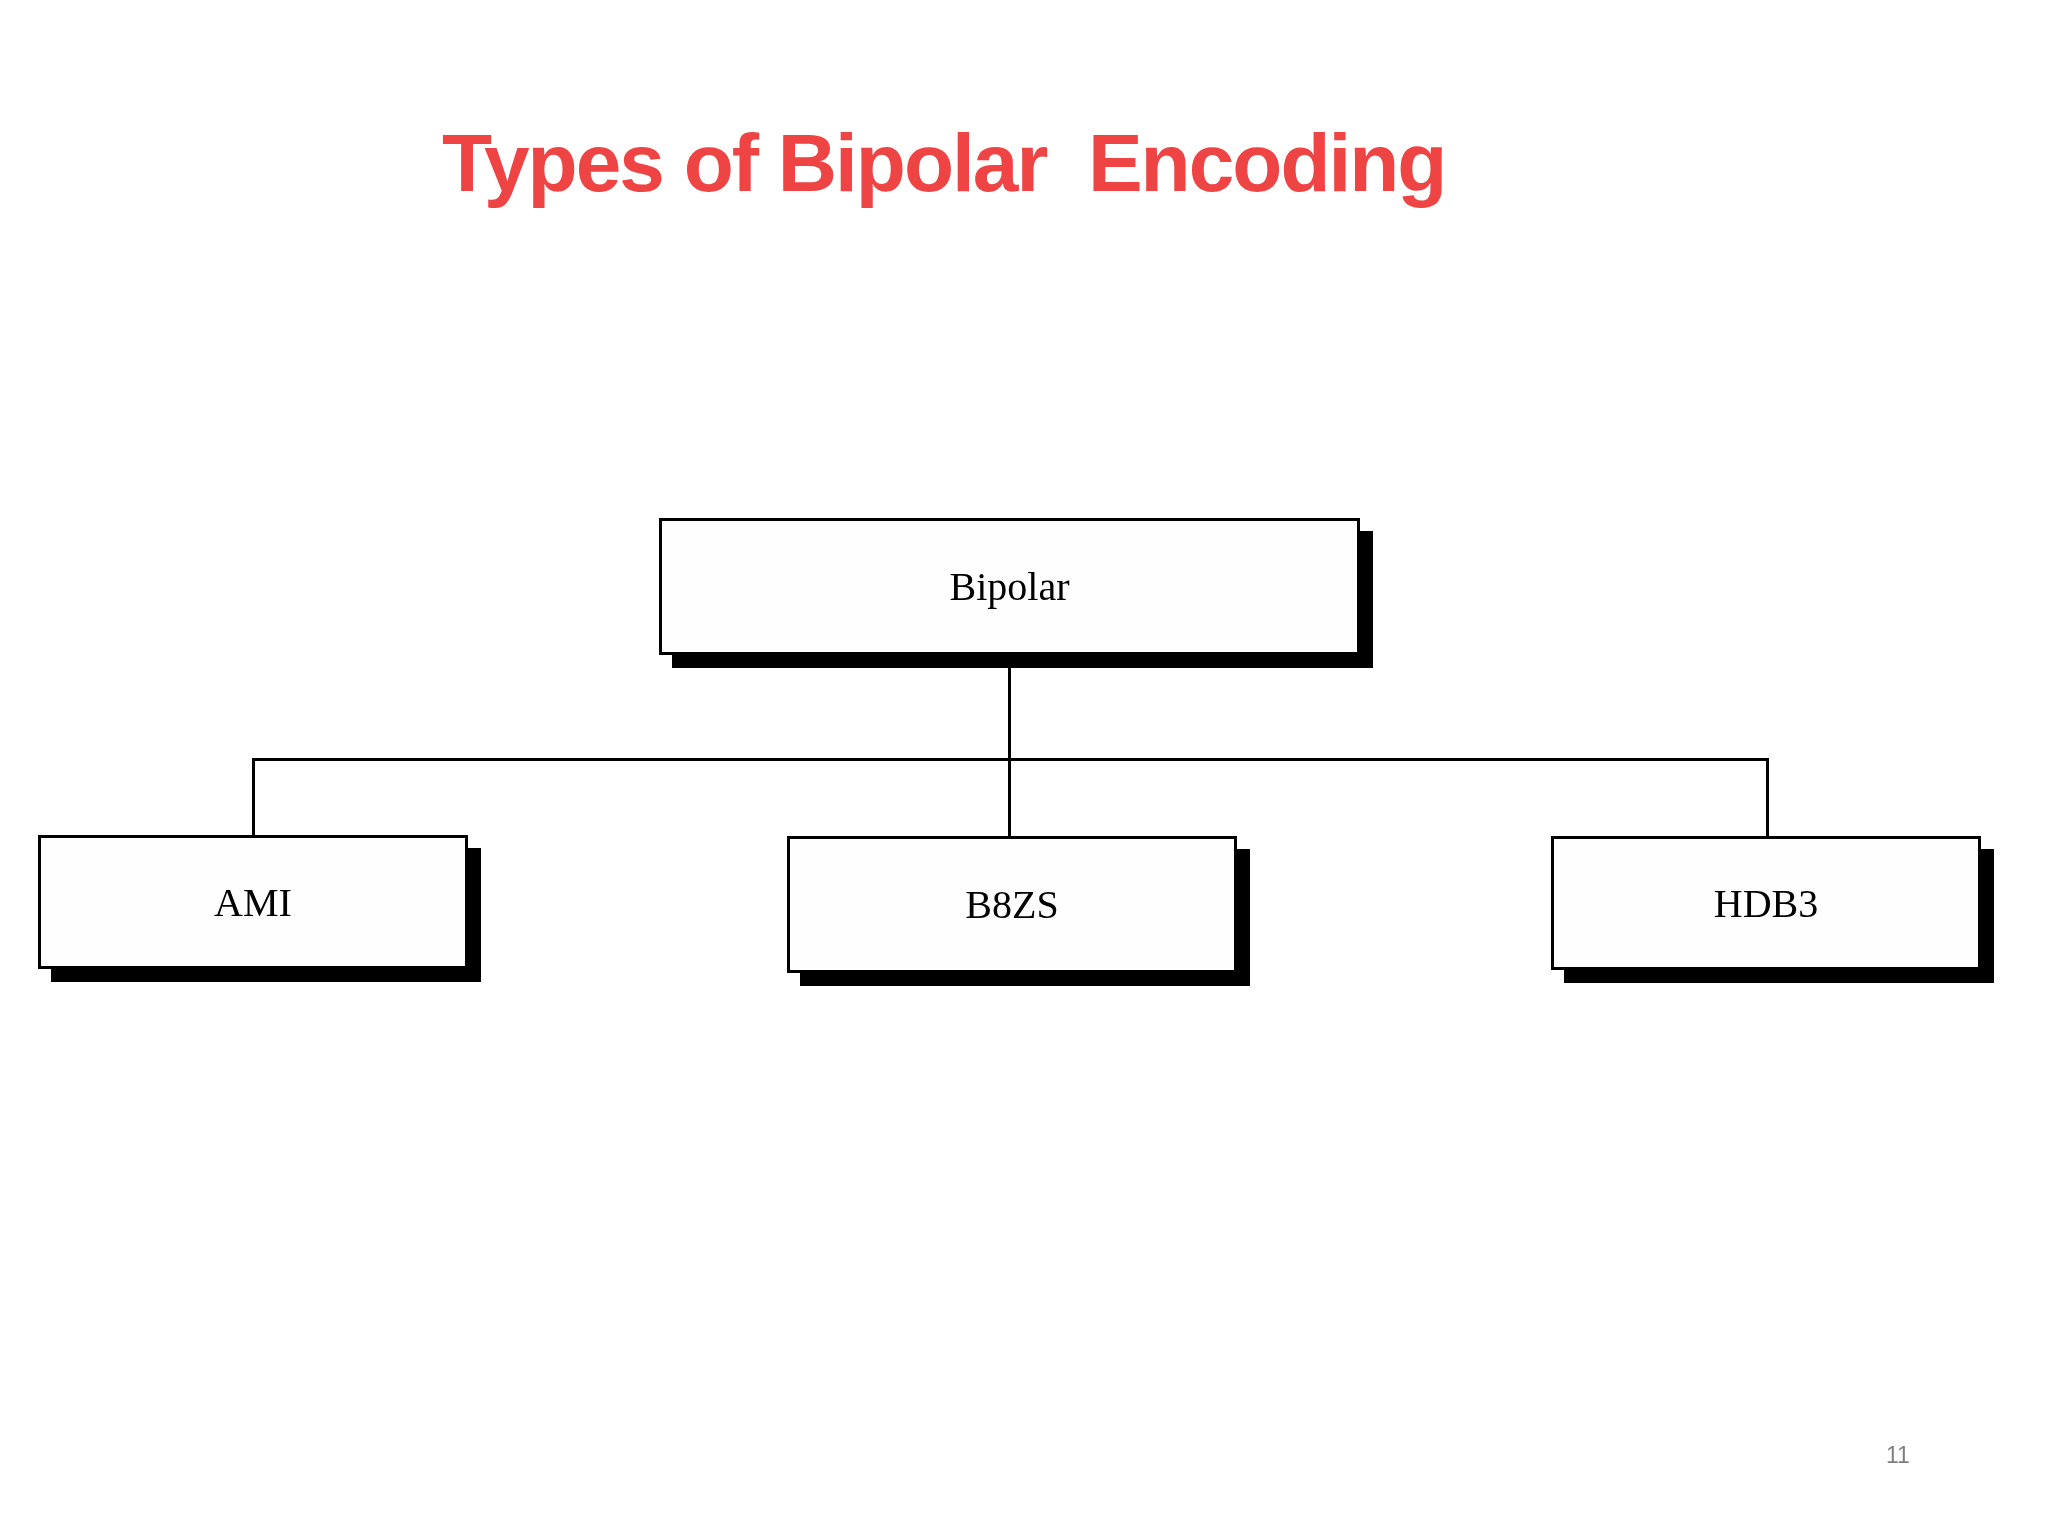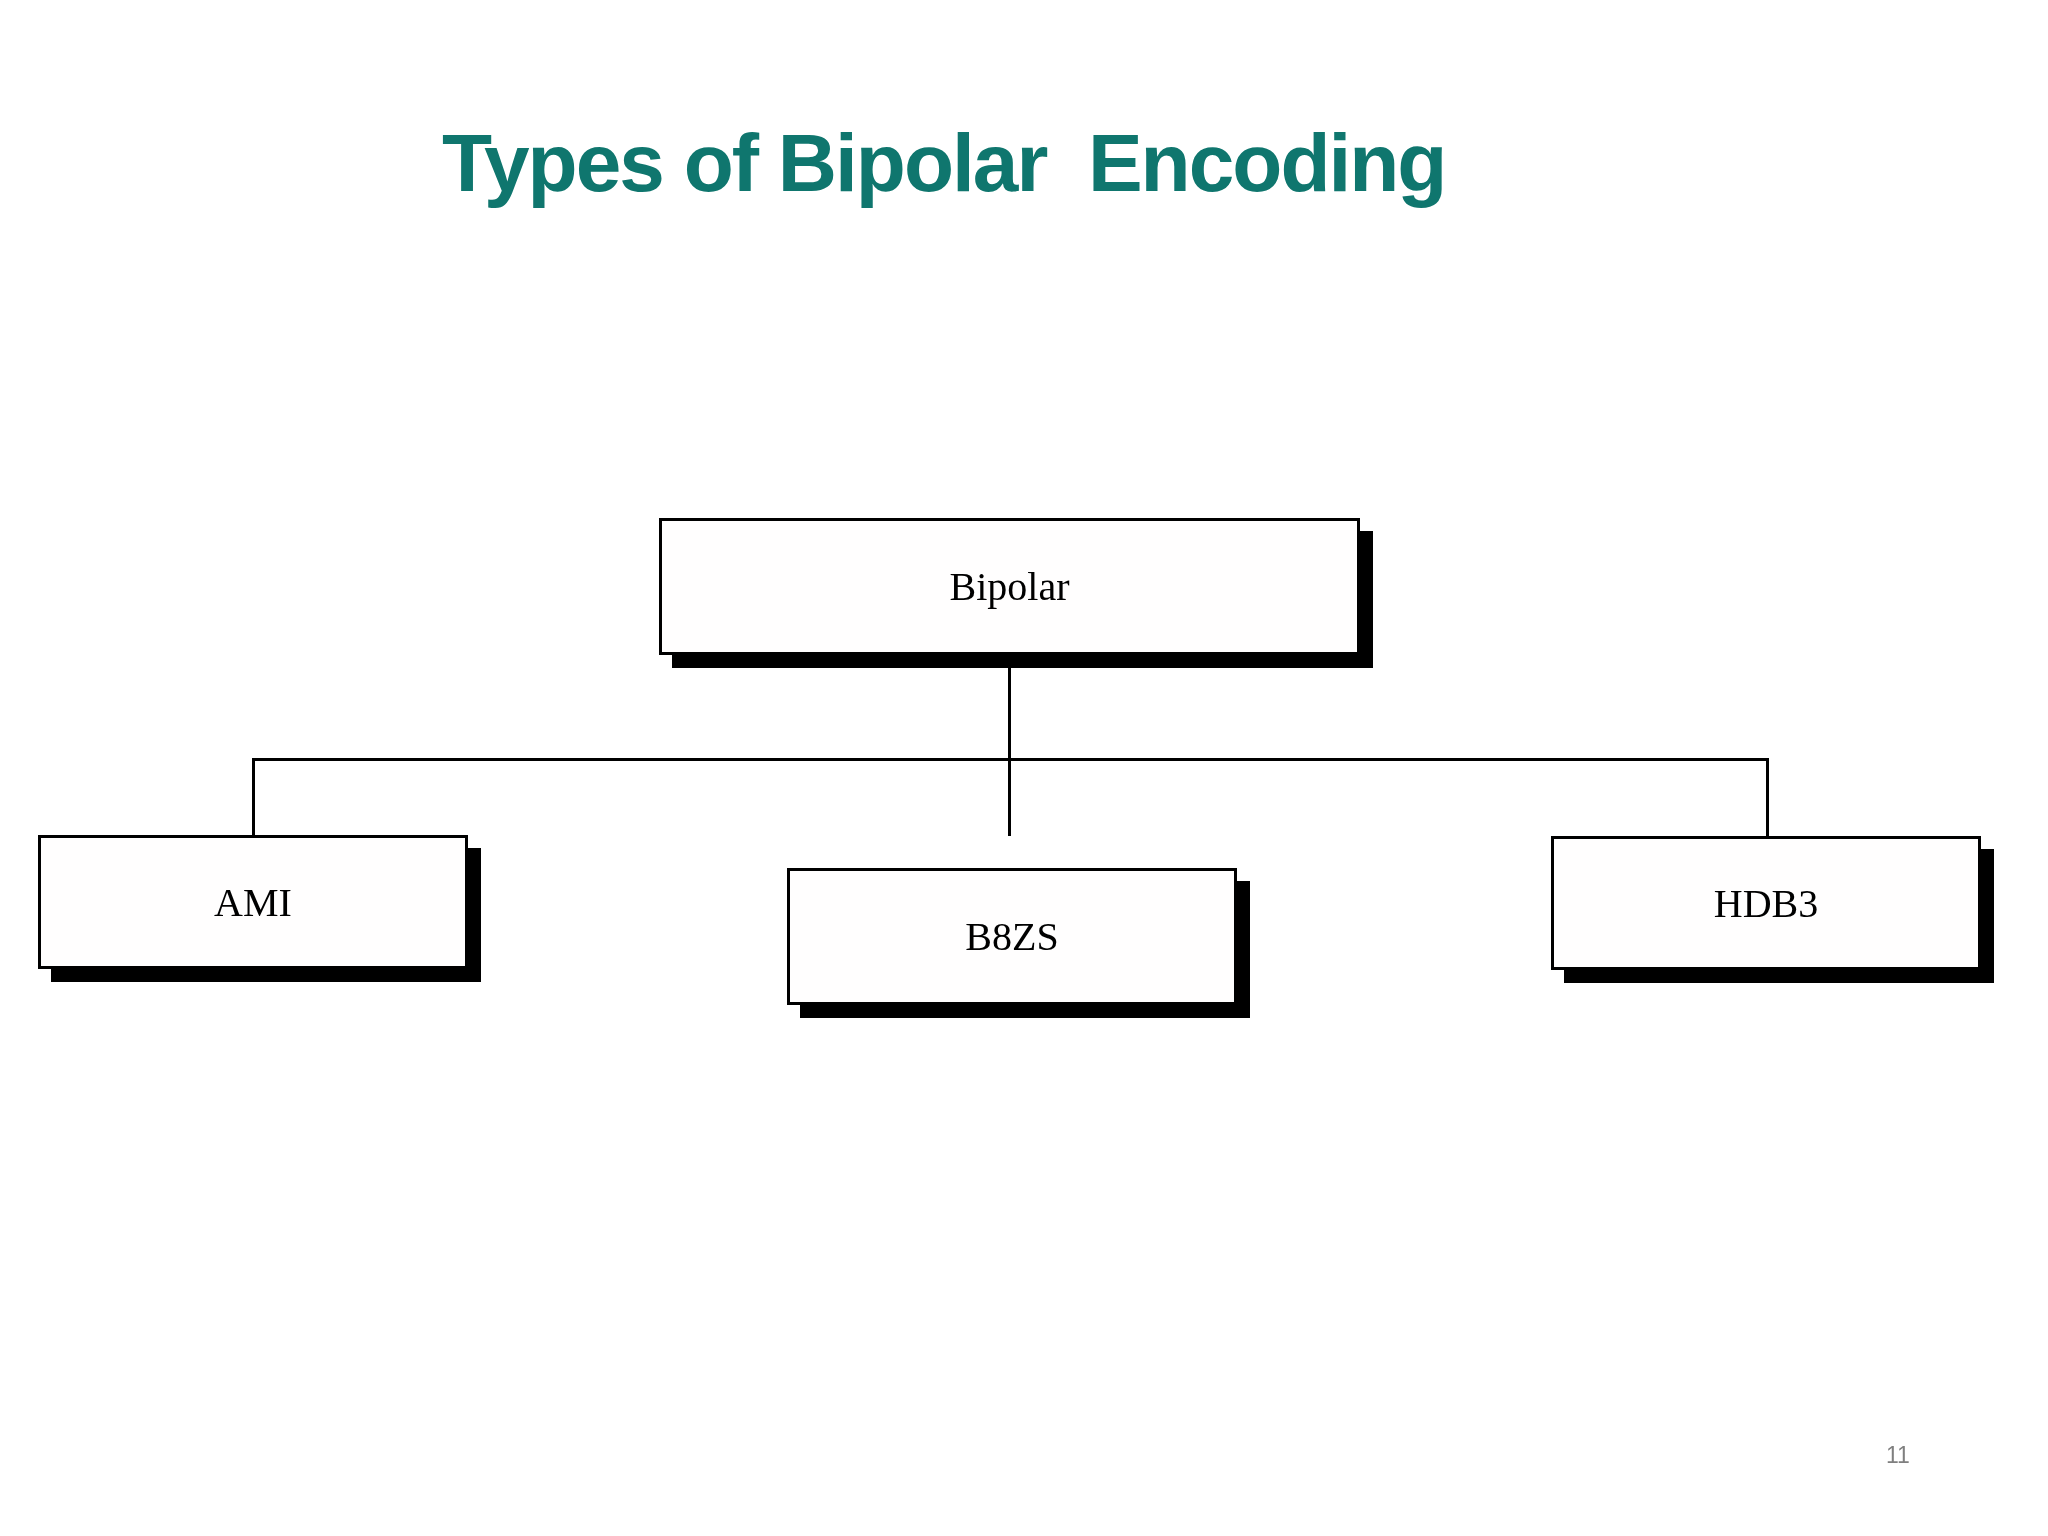--- a/index.html
+++ b/index.html
@@ -16,40 +16,40 @@
     font-family: "Liberation Sans", sans-serif;
   }
   .slide-title {
     position: absolute;
     left: 442px;
     top: 118px;
     font-family: "Liberation Sans", sans-serif;
     font-size: 82px;
     font-weight: bold;
     letter-spacing: -2px;
-    color: #0f766e;
+    color: #ef4444;
     white-space: pre;
     line-height: 1.1;
   }
   .node-box {
     position: absolute;
     box-sizing: border-box;
     background: #fffefe;
     border: 3px solid #000000;
     box-shadow: 13px 13px 0 0 #000000;
     display: flex;
     align-items: center;
     justify-content: center;
     font-family: "Liberation Serif", serif;
     font-size: 40px;
     color: #000000;
   }
   .box-bipolar { left: 659px; top: 518px; width: 701px; height: 137px; }
   .box-ami    { left: 38px;   top: 835px; width: 430px; height: 134px; }
-  .box-b8zs   { left: 787px;  top: 836px; width: 450px; height: 137px; margin-top: 32px; }
+  .box-b8zs   { left: 787px;  top: 836px; width: 450px; height: 137px; }
   .box-hdb3   { left: 1551px; top: 836px; width: 430px; height: 134px; }
   .connector {
     position: absolute;
     background: #000000;
   }
   .conn-root-stub { left: 1008px; top: 655px; width: 3px;    height: 106px; }
   .conn-hbar      { left: 252px;  top: 758px; width: 1517px; height: 3px;  }
   .conn-ami-stub  { left: 252px;  top: 758px; width: 3px;    height: 77px; }
   .conn-b8zs-stub { left: 1008px; top: 758px; width: 3px;    height: 78px; }
   .conn-hdb3-stub { left: 1766px; top: 758px; width: 3px;    height: 78px; }

